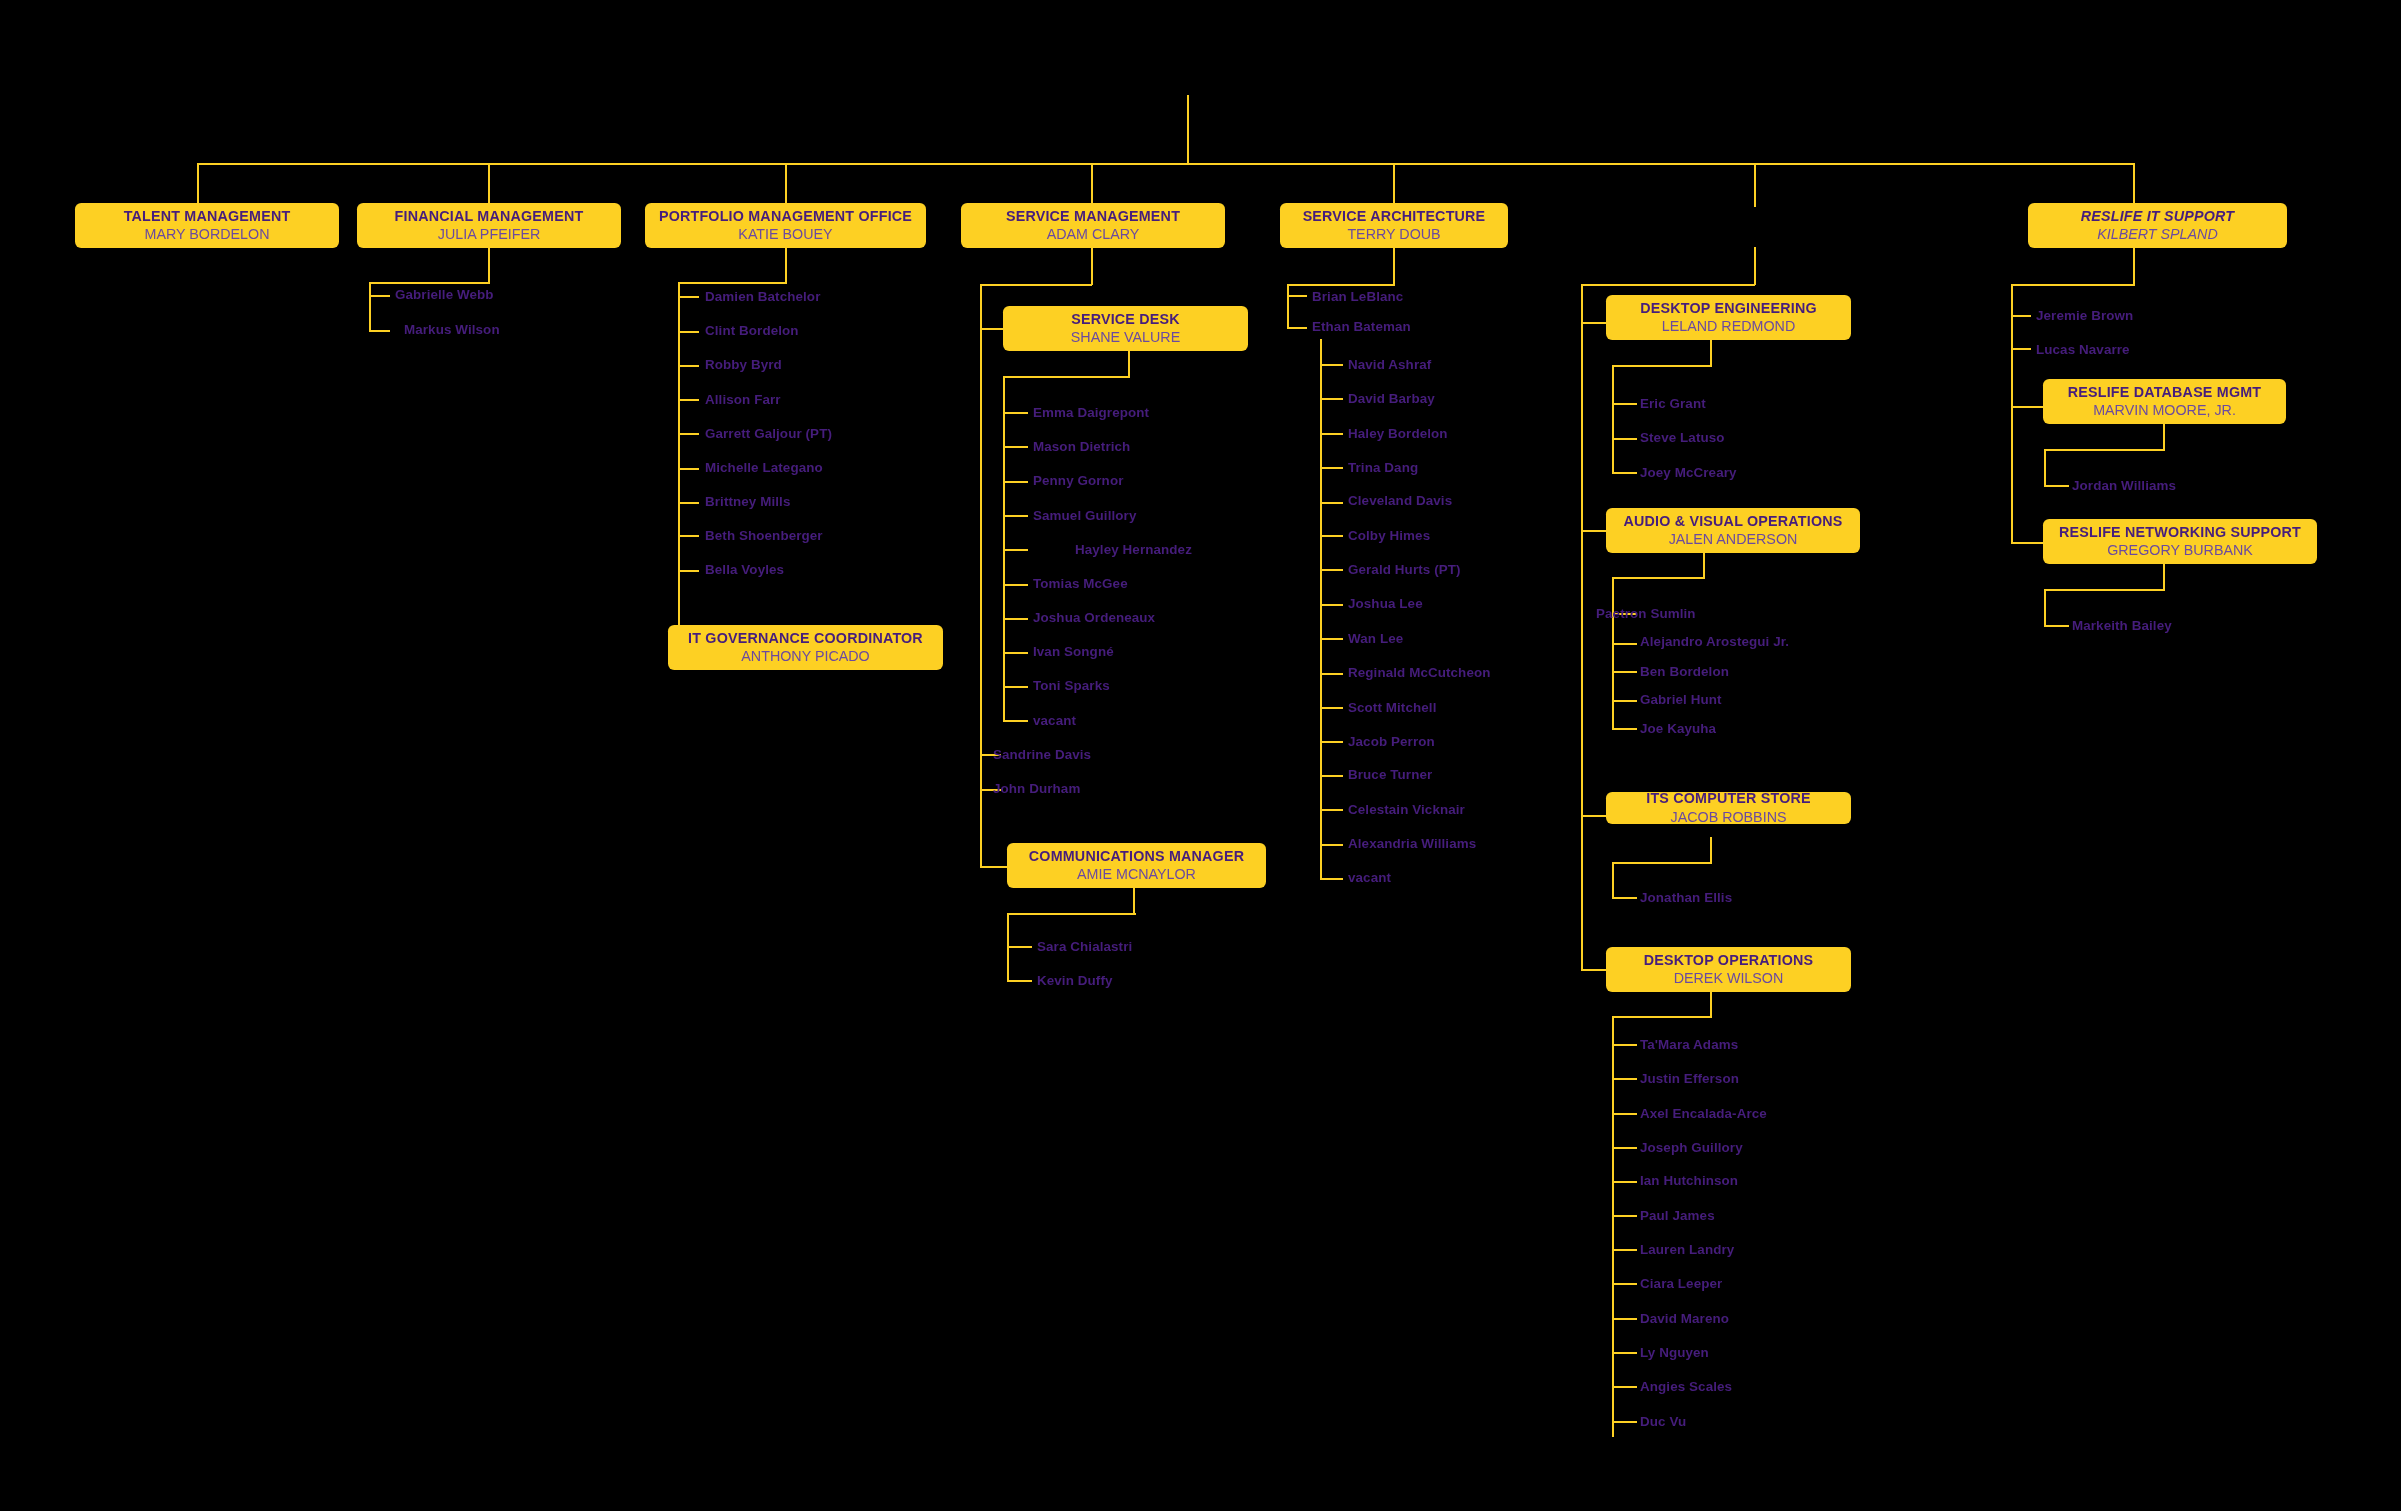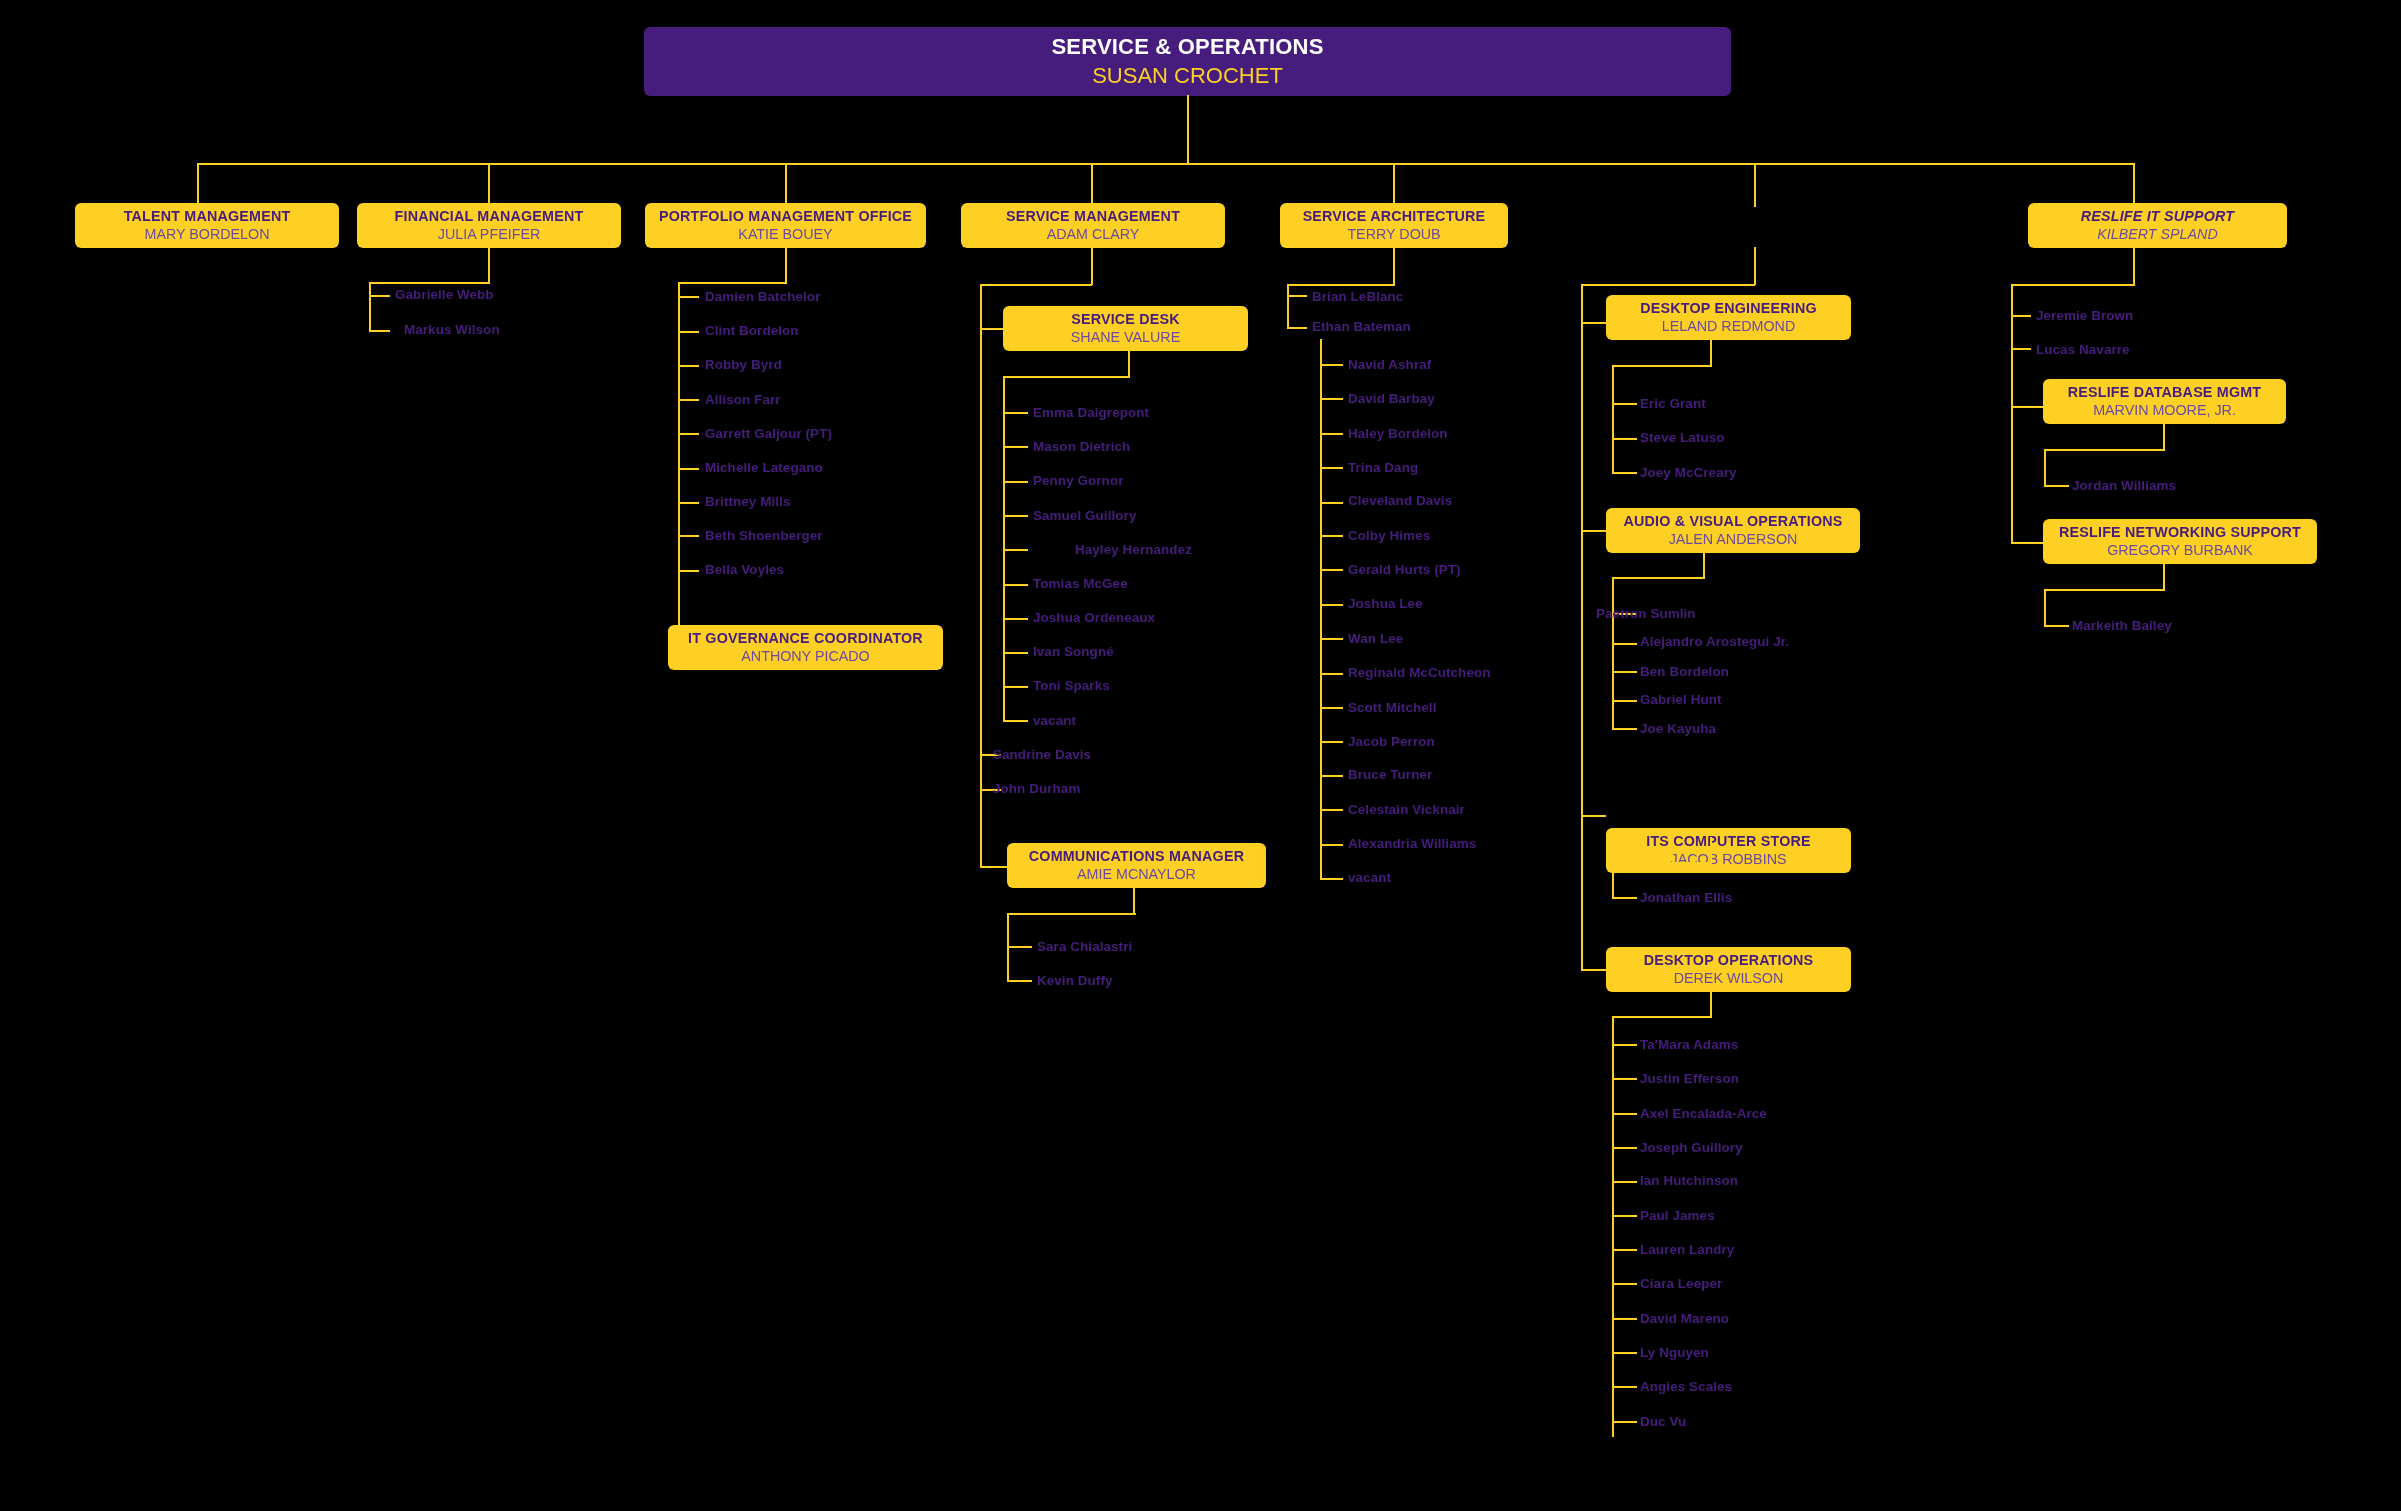--- a/index.html
+++ b/index.html
@@ -94,24 +94,20 @@
     color: #461D7C;
     font-weight: bold;
     font-size: 12.5px;
   }
 </style>
 </head>
 <body>
 
 <div id="root">
 
-  <div class="box purple root-box" style="left:644px; top:27px; width:1087px; height:69px;">
-    <span class="title">SERVICE &amp; OPERATIONS</span>
-    <span class="person">SUSAN CROCHET</span>
-  </div>
 
   <div class="ln v" style="left:1187px; top:95px; height:68px;"></div>
   <div class="ln h" style="left:197px; top:163px; width:1936px;"></div>
 
   <div class="ln v" style="left:197px; top:163px; height:44px;"></div>
   <div class="ln v" style="left:488px; top:163px; height:44px;"></div>
   <div class="ln v" style="left:785px; top:163px; height:44px;"></div>
   <div class="ln v" style="left:1091px; top:163px; height:44px;"></div>
   <div class="ln v" style="left:1393px; top:163px; height:44px;"></div>
   <div class="ln v" style="left:1754px; top:163px; height:44px;"></div>
@@ -300,21 +296,21 @@
   <div class="ln h" style="left:1612px; top:671px; width:25px;"></div>
   <div class="ln h" style="left:1612px; top:700px; width:25px;"></div>
   <div class="ln h" style="left:1612px; top:728px; width:25px;"></div>
   <div class="leaf" style="left:1596px; top:606px;">Paetron Sumlin</div>
   <div class="leaf" style="left:1640px; top:634px;">Alejandro Arostegui Jr.</div>
   <div class="leaf" style="left:1640px; top:664px;">Ben Bordelon</div>
   <div class="leaf" style="left:1640px; top:692px;">Gabriel Hunt</div>
   <div class="leaf" style="left:1640px; top:721px;">Joe Kayuha</div>
 
   <div class="ln h" style="left:1581px; top:815px; width:25px;"></div>
-  <div class="box gold sub-box" style="left:1606px; top:792px; width:245px; height:45px;margin-top:36px;">
+  <div class="box gold sub-box" style="left:1606px; top:792px; width:245px; height:32px;">
     <span class="title">ITS COMPUTER STORE</span>
     <span class="person">JACOB ROBBINS</span>
   </div>
   <div class="ln v" style="left:1710px; top:837px; height:27px;"></div>
   <div class="ln h" style="left:1612px; top:862px; width:100px;"></div>
   <div class="ln v" style="left:1612px; top:862px; height:37px;"></div>
   <div class="ln h" style="left:1612px; top:897px; width:25px;"></div>
   <div class="leaf" style="left:1640px; top:890px;">Jonathan Ellis</div>
 
   <div class="ln h" style="left:1581px; top:969px; width:25px;"></div>

